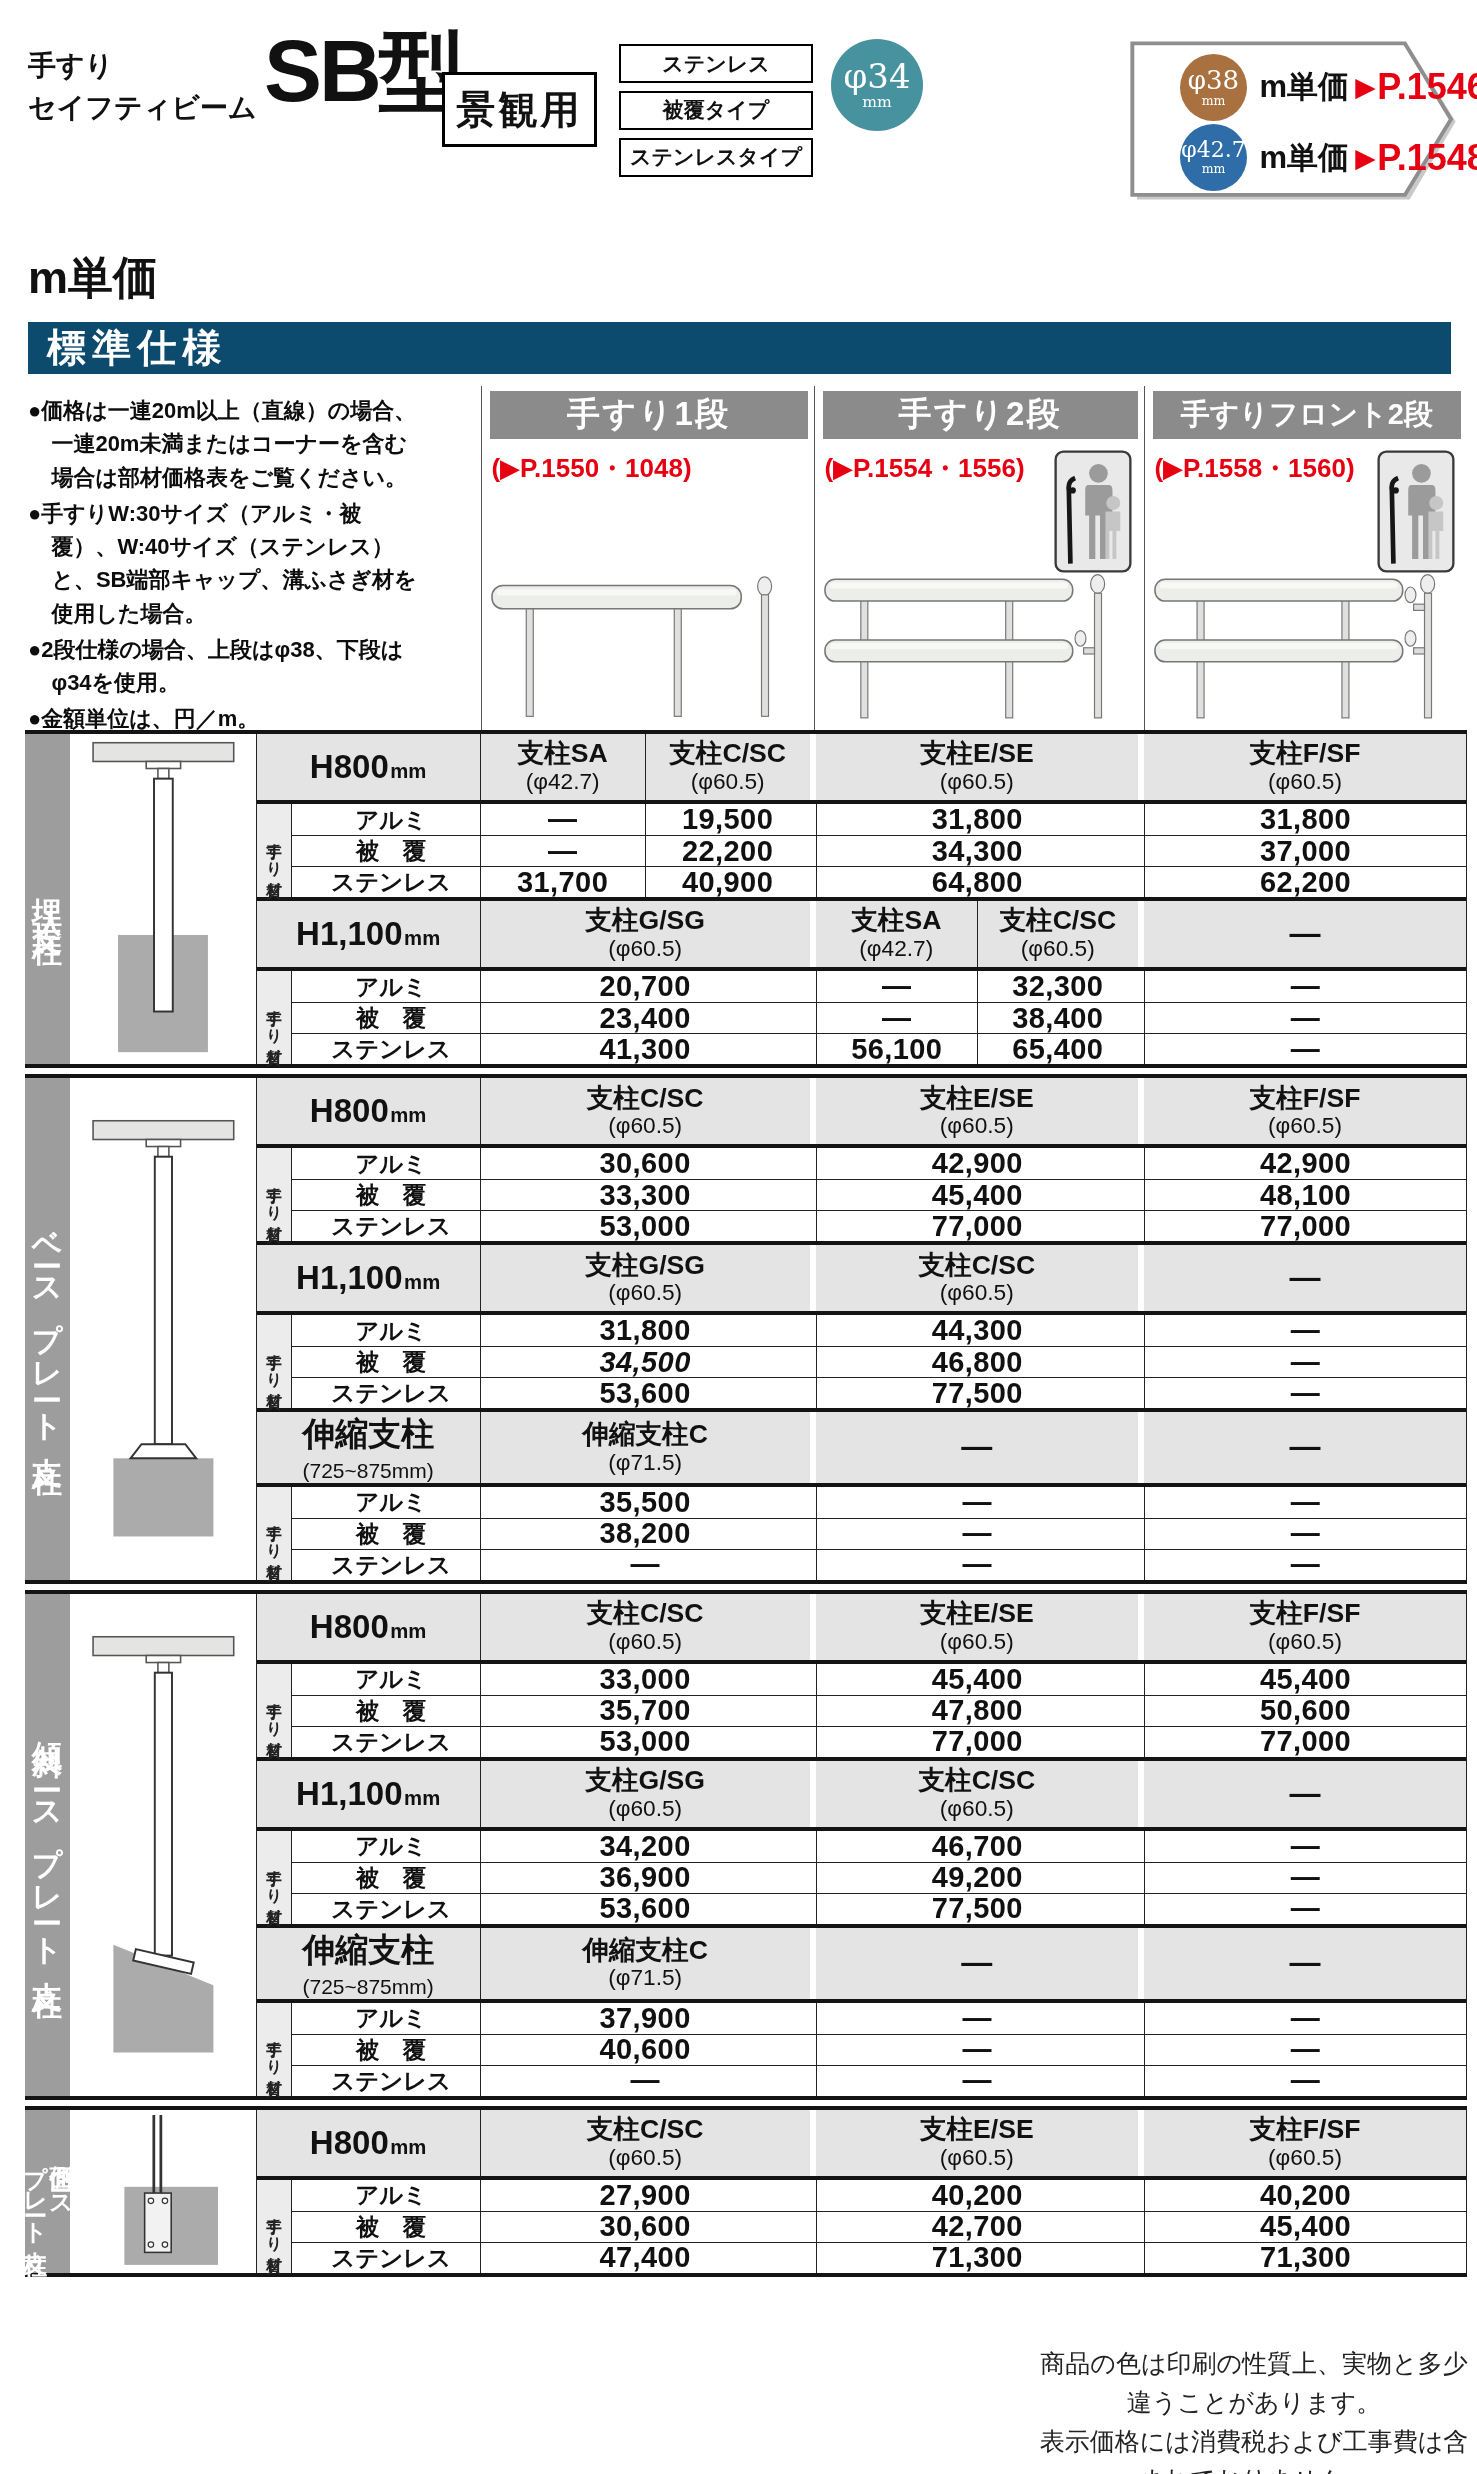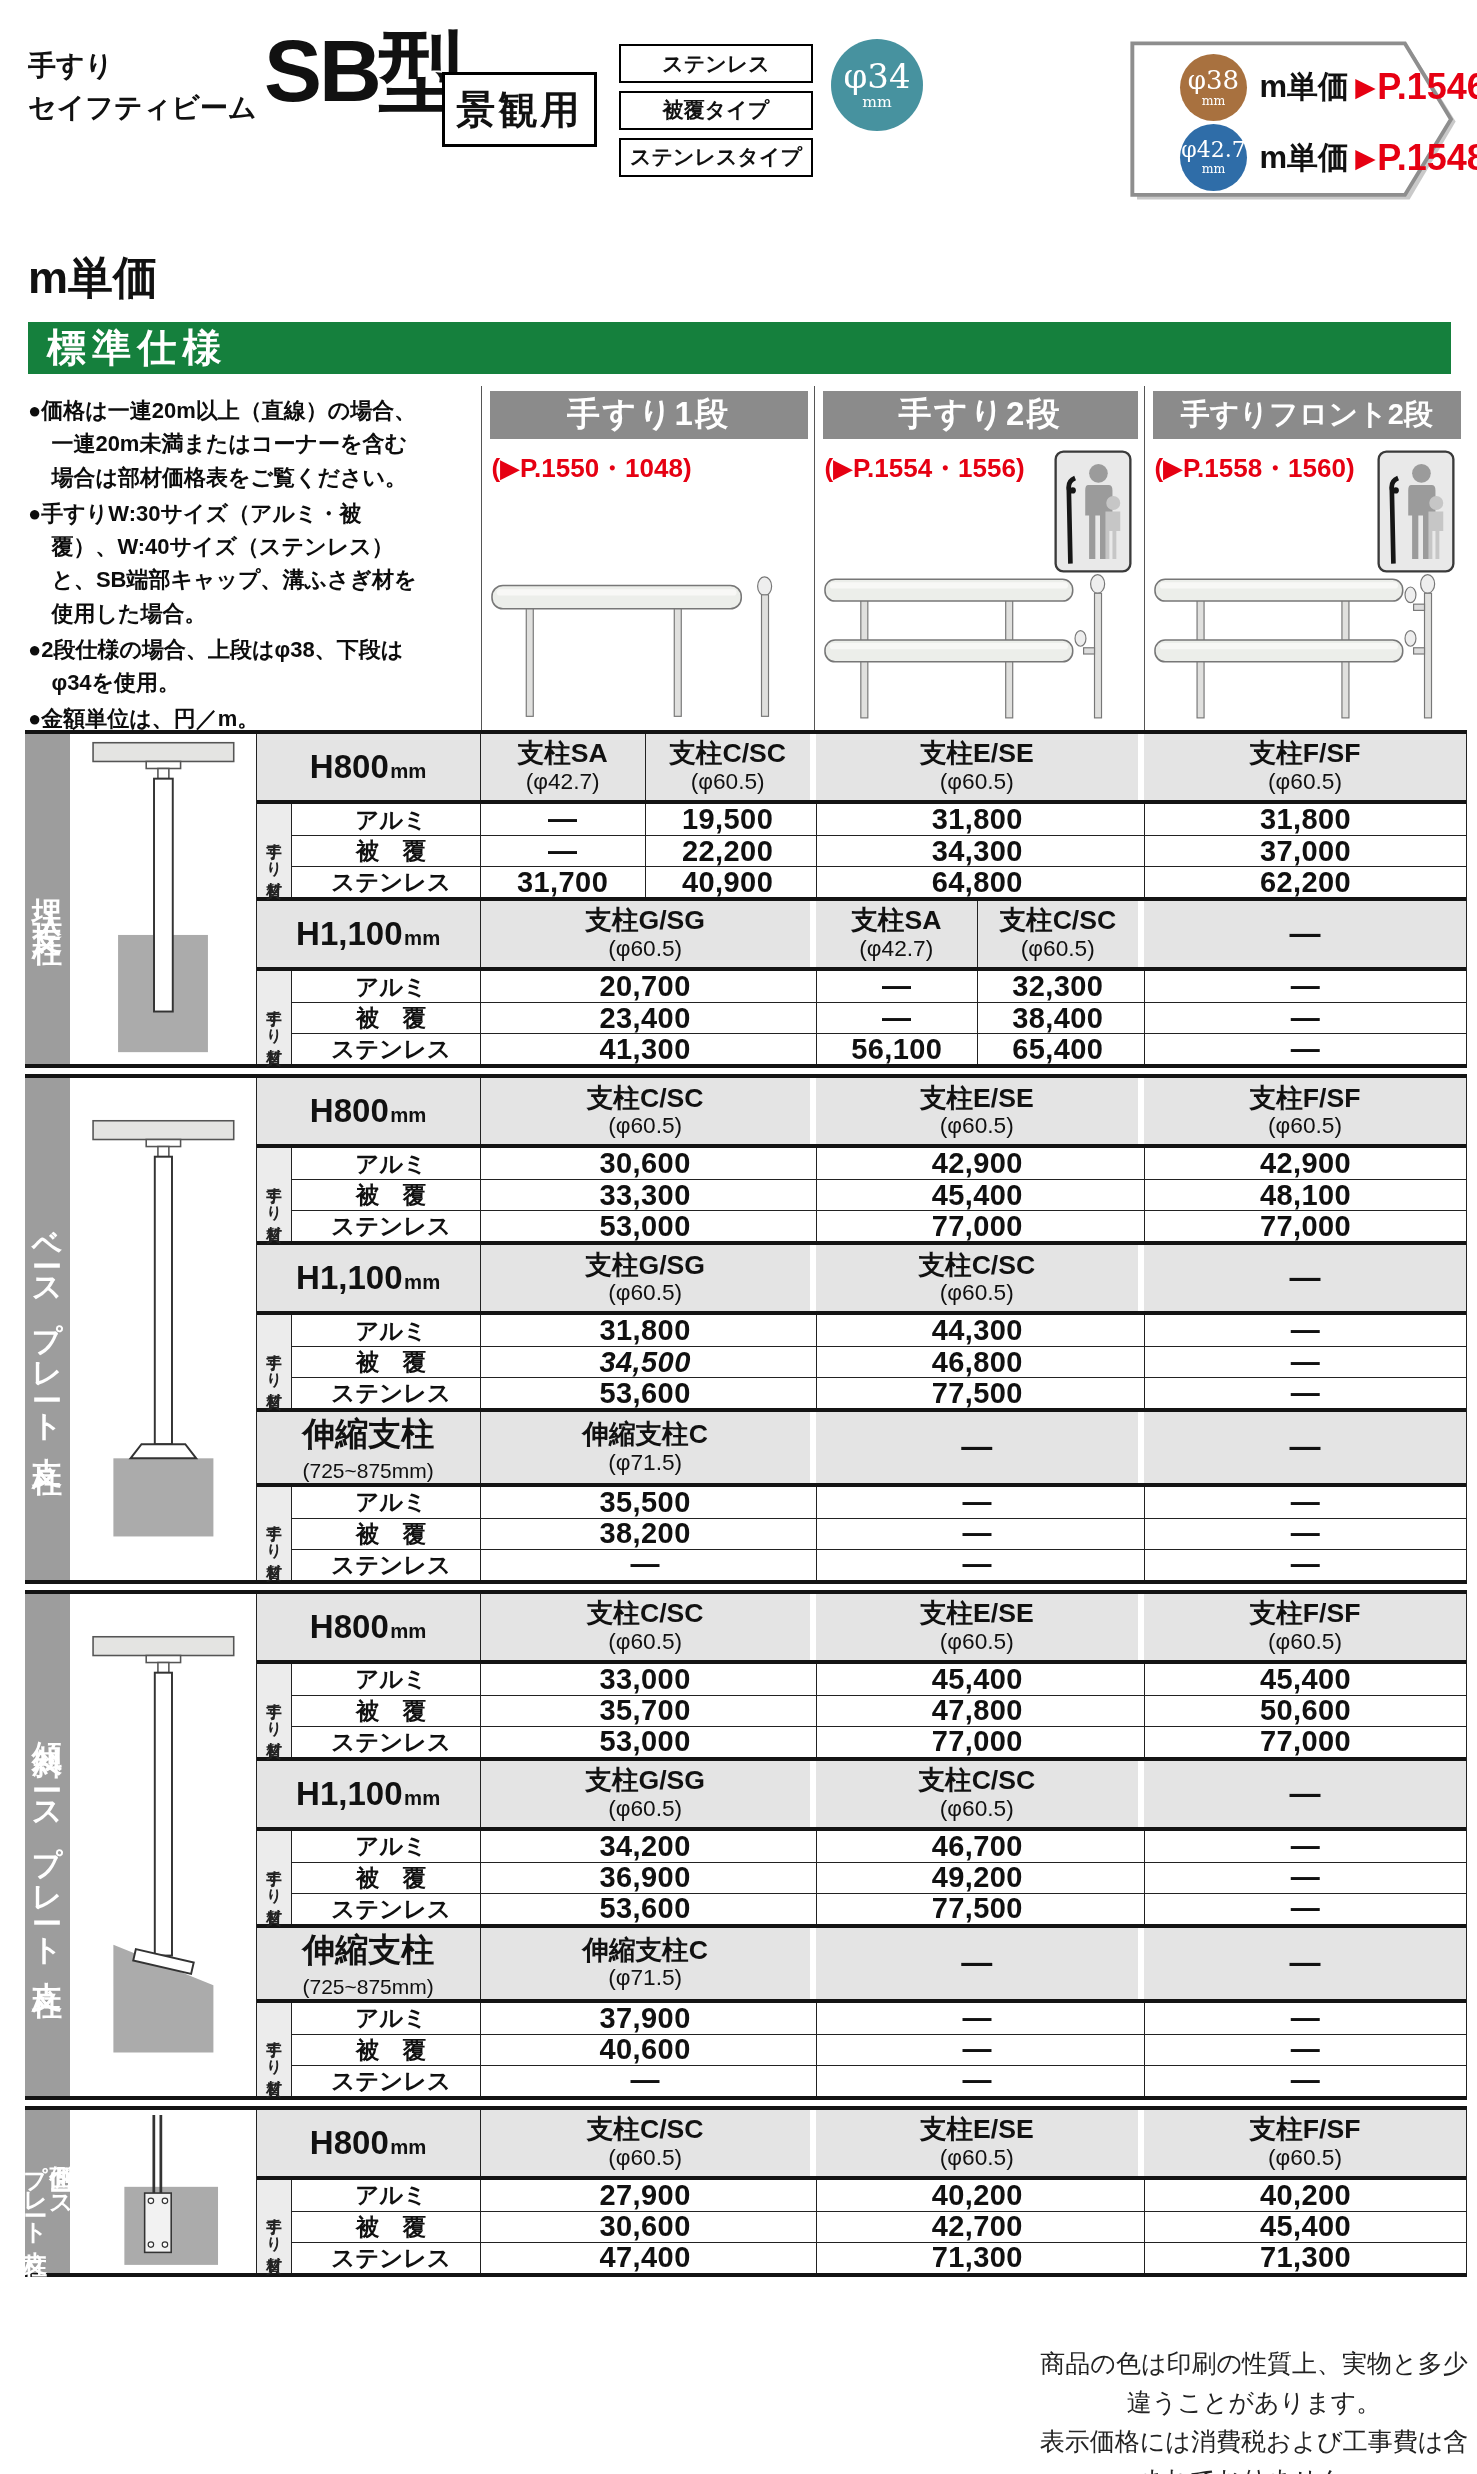--- a/index.html
+++ b/index.html
@@ -27,21 +27,21 @@
   .refcircle { width:67px; height:67px; border-radius:50%; color:#fff; display:flex; flex-direction:column; align-items:center; justify-content:center; flex:none; }
   .refphi { font-family:"DejaVu Serif",serif; font-size:26px; line-height:1; }
   .refrow.r1 .refphi { font-size:22px; }
   .refmm { font-family:"DejaVu Serif",serif; font-size:12.5px; line-height:1; margin-top:1.6px; }
   .reflabel { font-size:31px; font-weight:700; margin-left:12.5px; color:#111; white-space:nowrap; }
   .reftri { color:#e60012; font-size:26.6px; margin-left:6.2px; }
   .refpage { color:#e60012; font-size:36px; font-weight:700; margin-left:1.6px; }
 
   
   .m-heading { position:absolute; left:28px; top:248px; font-size:45px; font-weight:700; }
-  .teal-banner { position:absolute; left:28px; top:322px; width:1423px; height:52px; background:#15803d; color:#fff;
+  .teal-banner { position:absolute; left:28px; top:322px; width:1423px; height:52px; background:#0c4a6e; color:#fff;
      display:flex; align-items:center; padding-left:19px; font-size:39px; font-weight:700; letter-spacing:6.2px; }
   .notes { position:absolute; left:28px; top:394px; width:391px; font-size:22px; font-weight:600; line-height:1.52; color:#0d0d0d; }
   .note { padding-left:23.4px; text-indent:-23.4px; margin-bottom:2.3px; }
 
   
   #cols { position:absolute; left:481px; top:386px; height:344px; display:flex; }
   .pcol { position:relative; border-left:1.6px solid #555; }
   .pcol.c0 { width:333px; } .pcol.c1 { width:330px; } .pcol.c2 { width:323px; }
   .pbanner { height:48px; margin:4.7px 6.2px 0 7.8px; background:#8b8b8b; color:#fff; display:flex; align-items:center; justify-content:center;
      font-size:33px; font-weight:700; letter-spacing:2.3px; }

